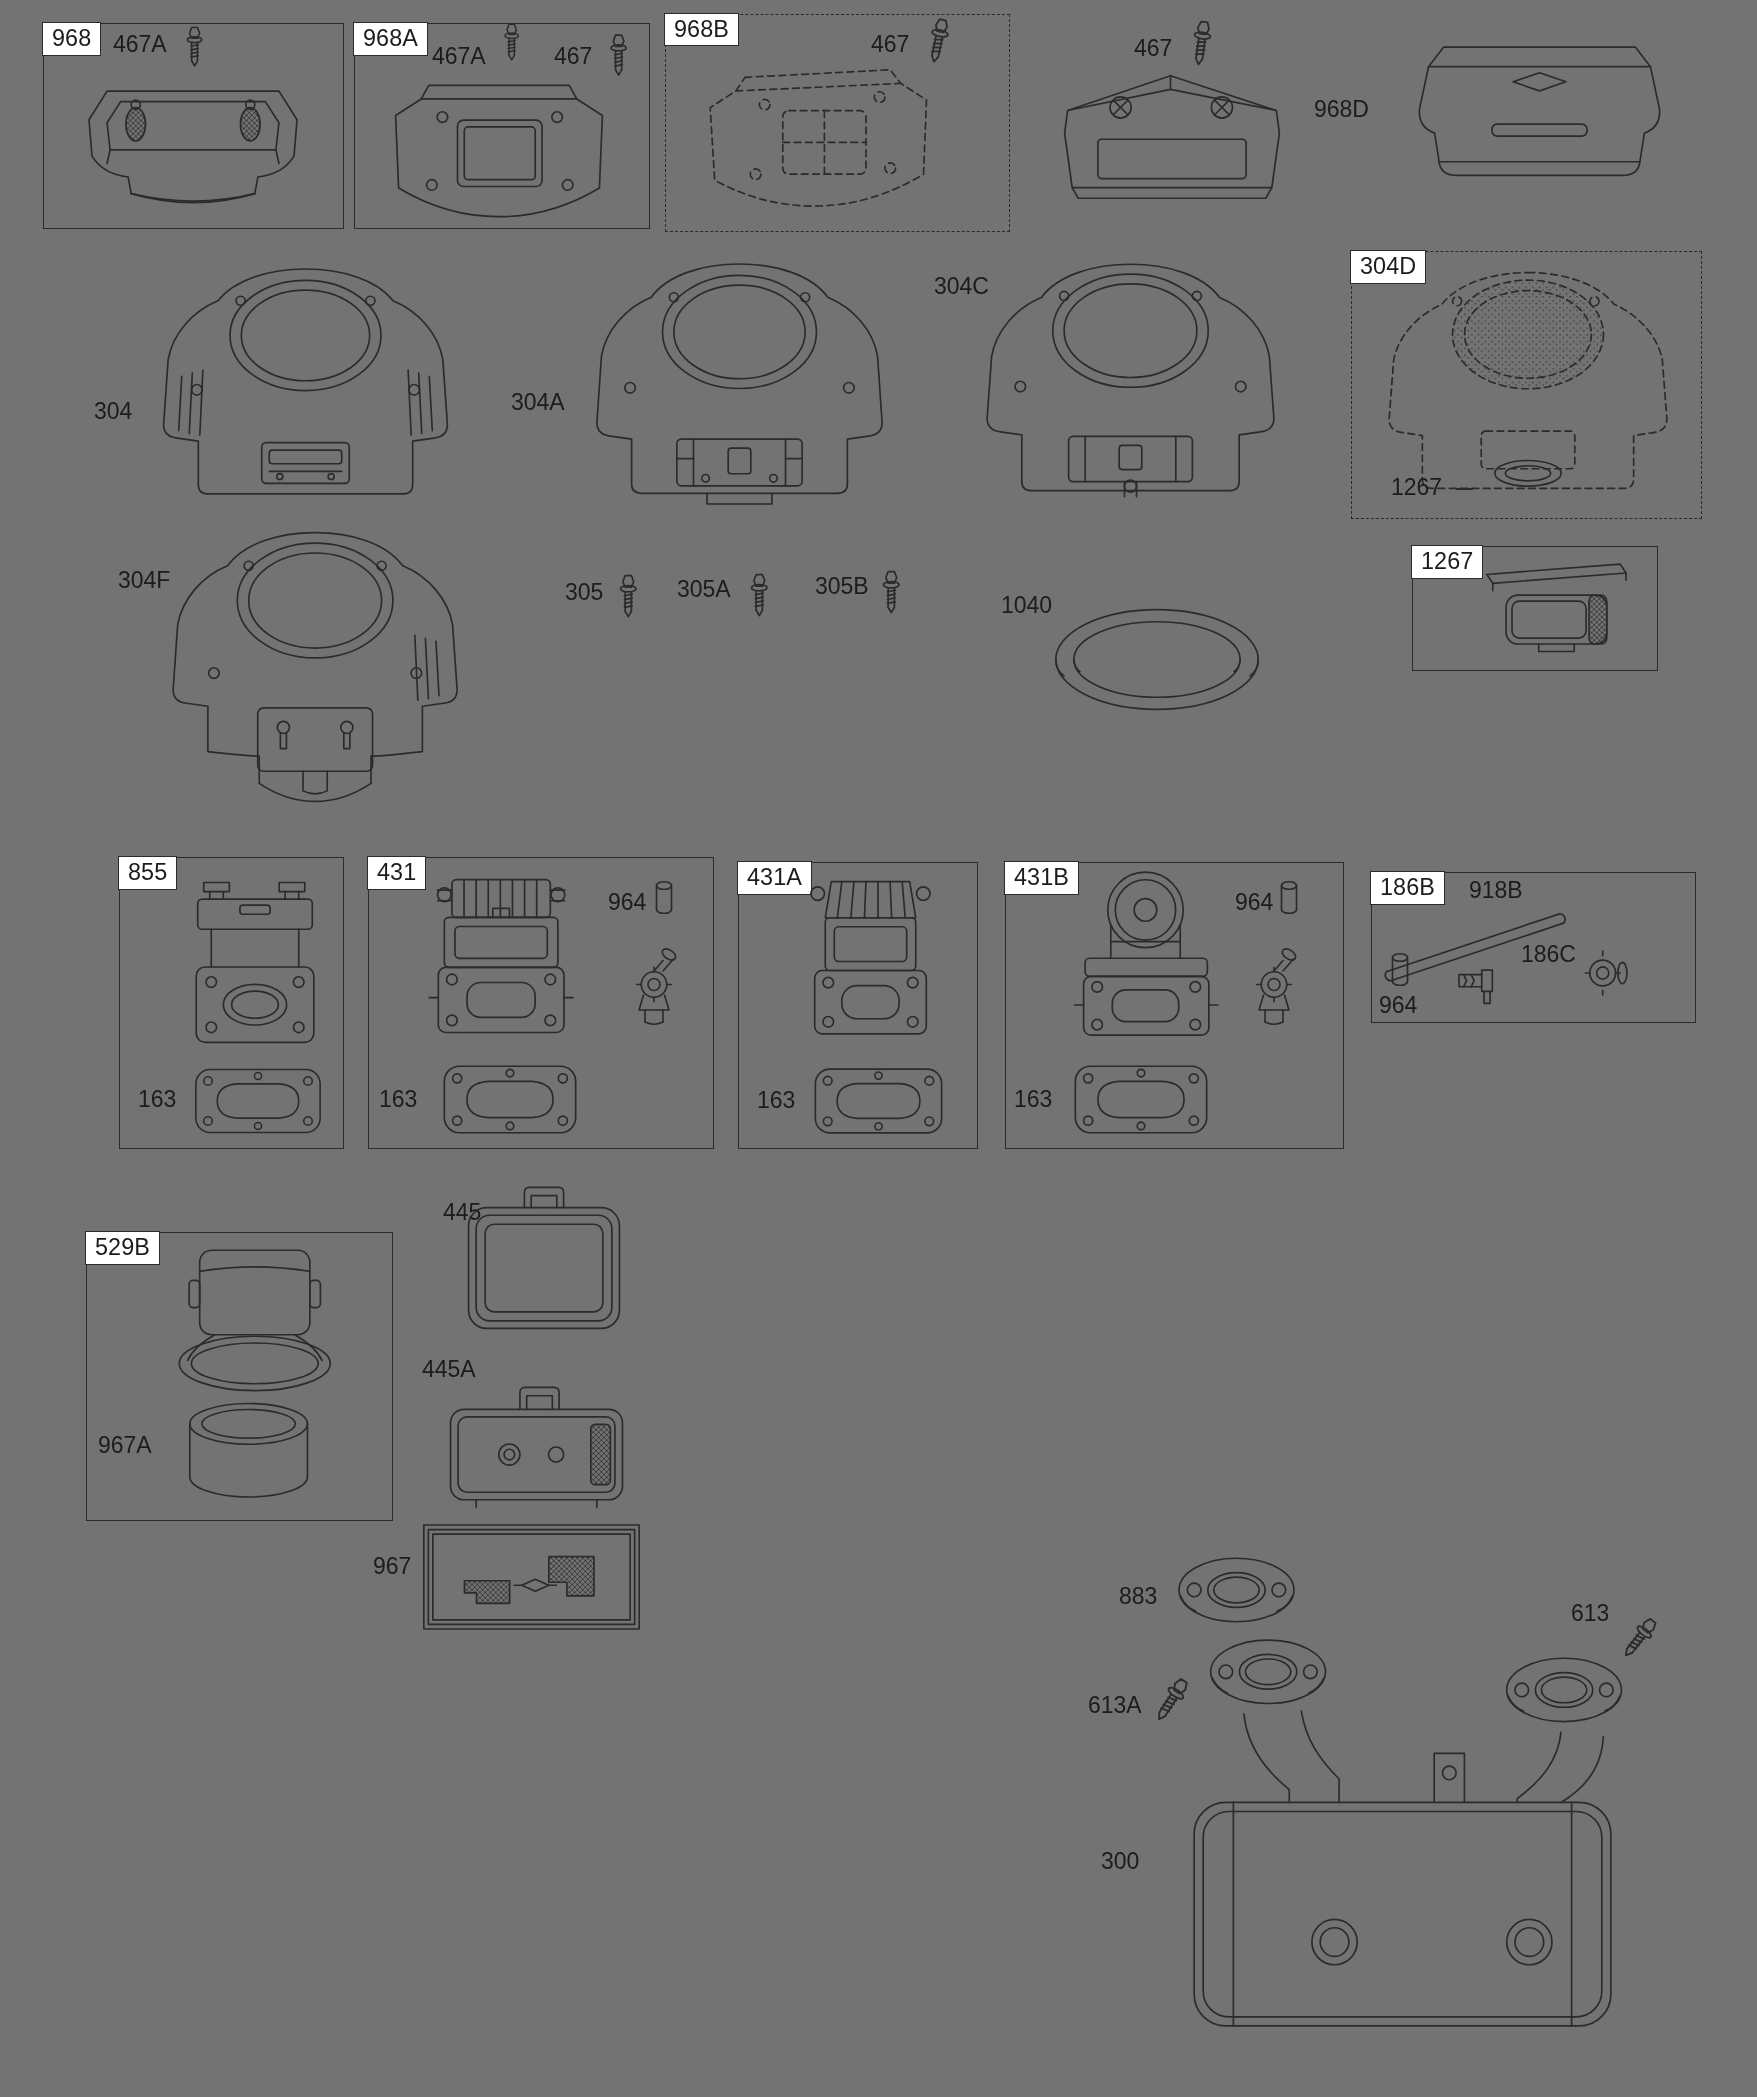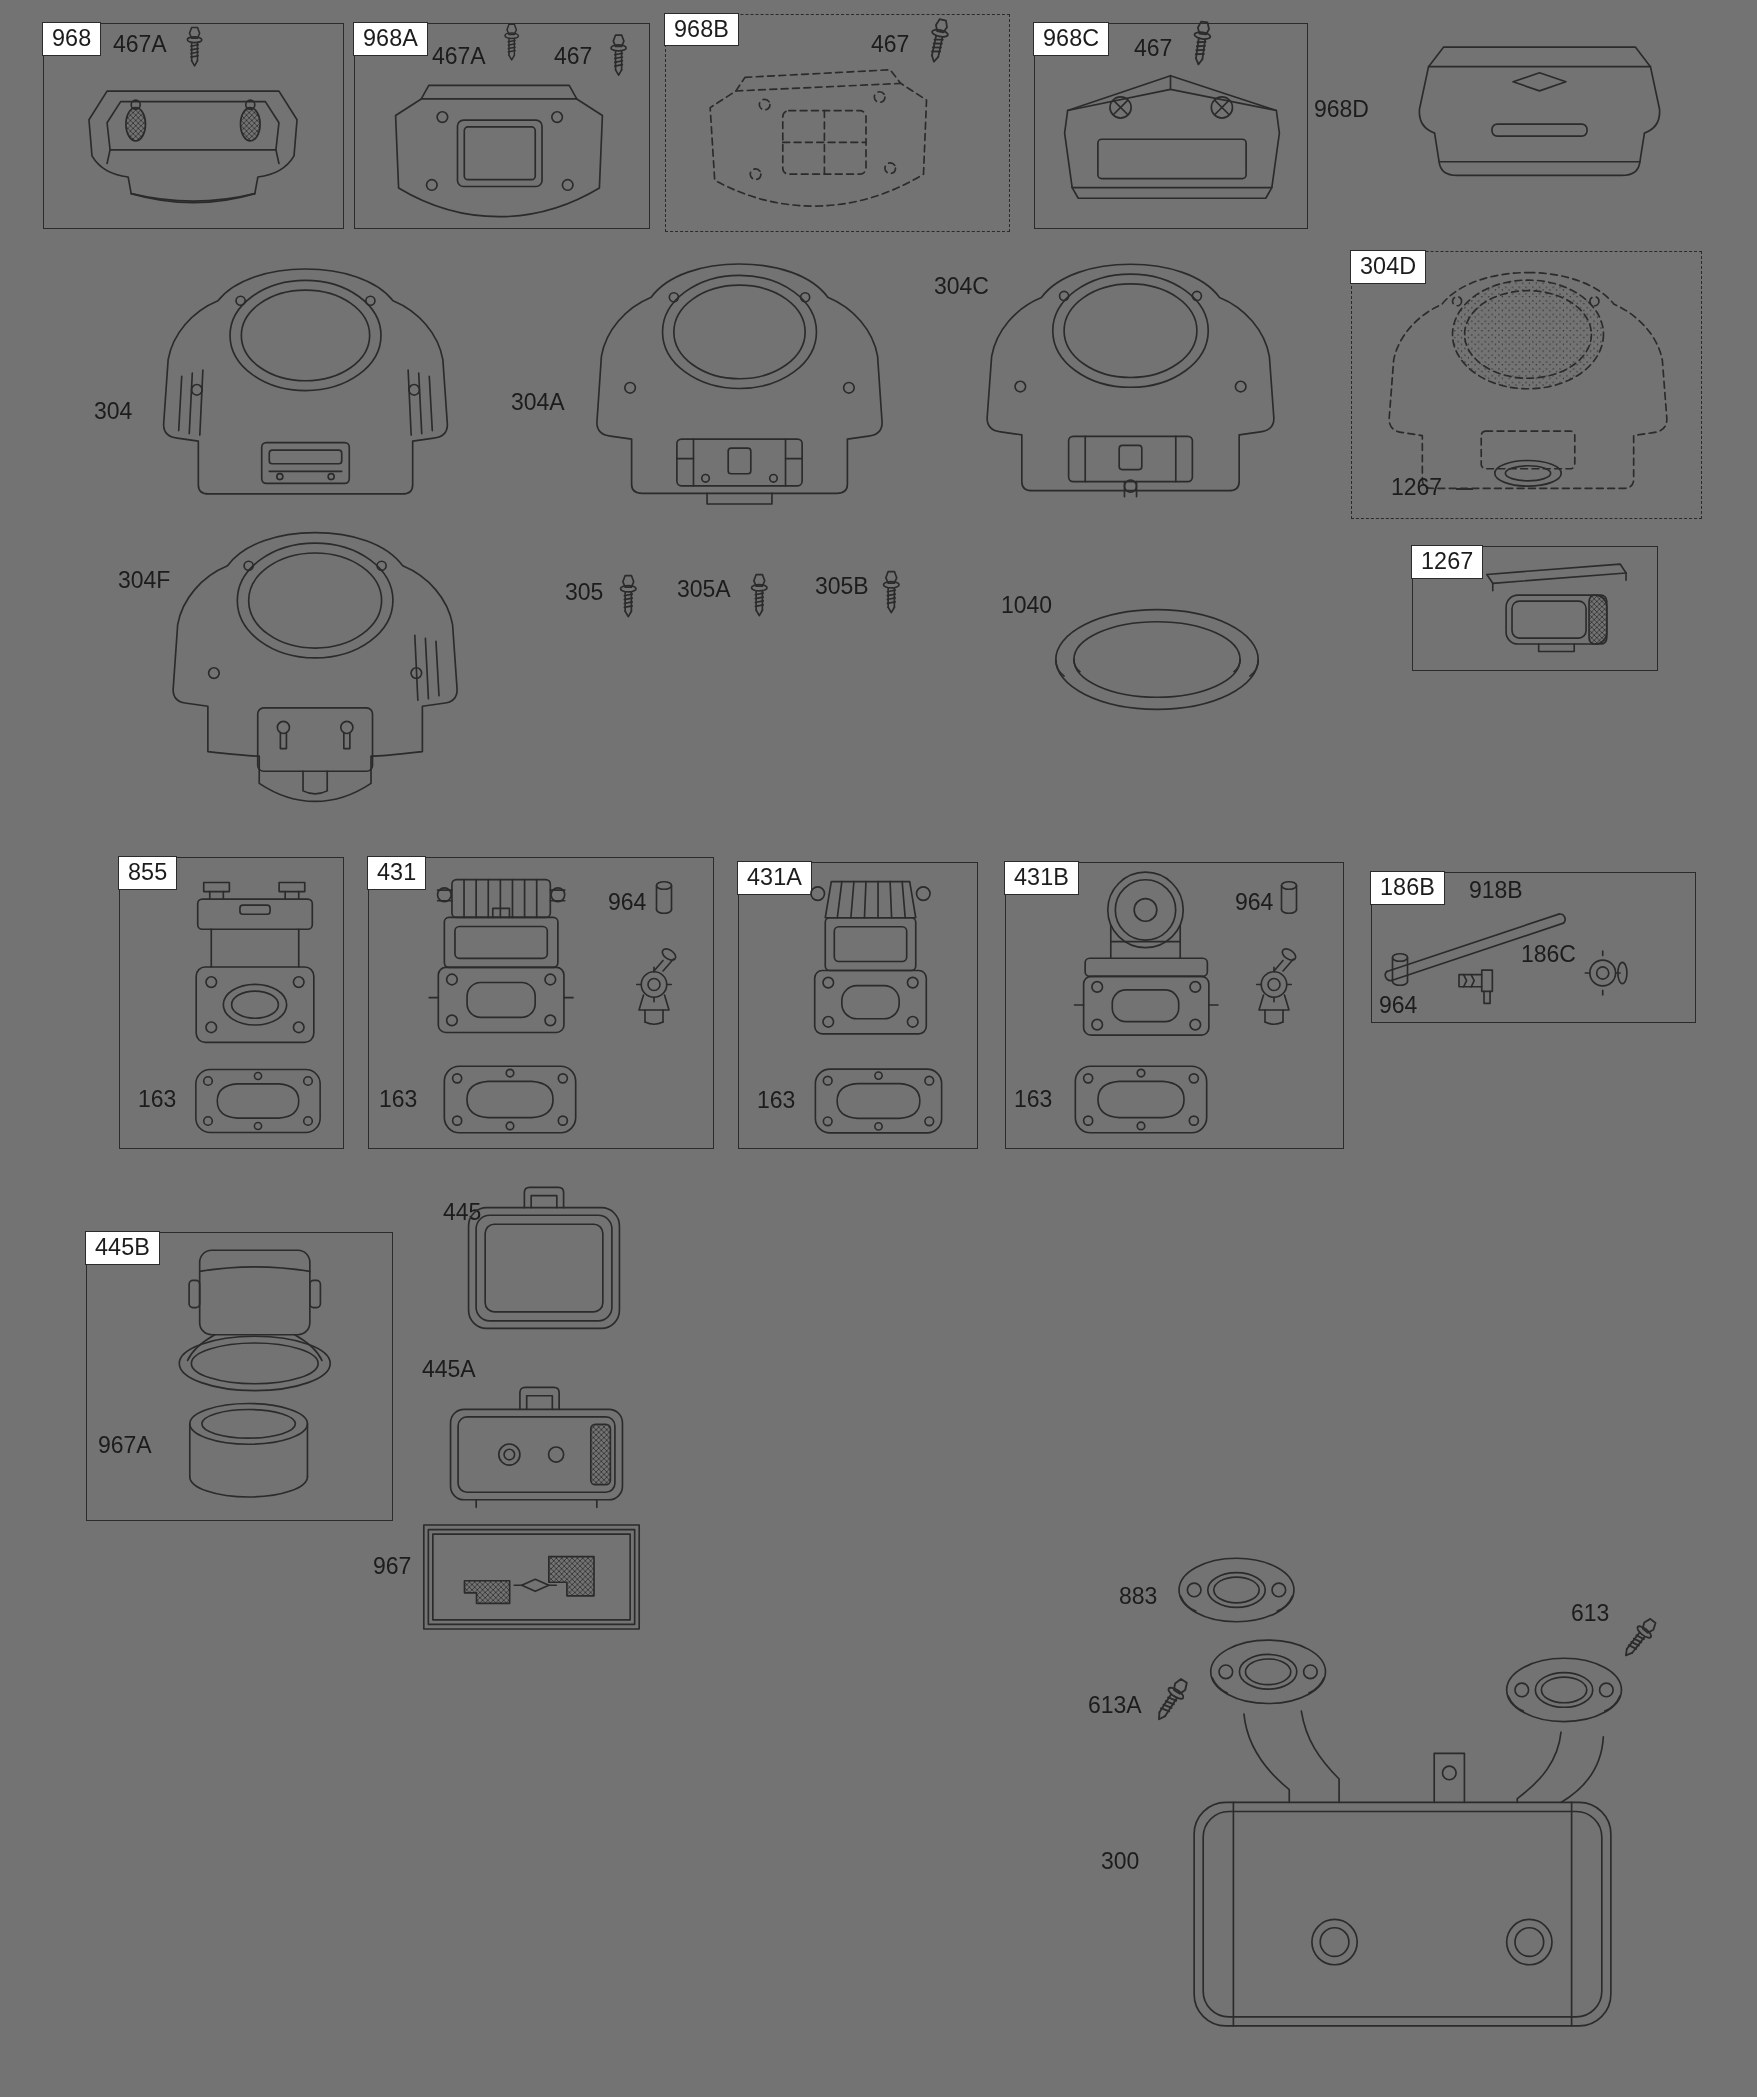--- a/index.html
+++ b/index.html
@@ -125,23 +125,20 @@
       <path d="M58 58 L276 48"></path>
       <rect x="120" y="84" width="110" height="84" rx="8"></rect>
       <path d="M120 126 L230 126 M175 84 L175 168"></path>
       <circle cx="96" cy="76" r="7"></circle>
         <circle cx="248" cy="66" r="7"></circle>
       <circle cx="84" cy="168" r="7"></circle>
         <circle cx="262" cy="160" r="7"></circle>
     </g>
   </svg>
 
-  <div class="gbox" style="left:1034px;top:23px;width:274px;height:206px">
-    <span class="tag">968C</span>
-  </div>
   <span class="lbl" style="left:1134px;top:36px">467</span>
   <svg class="part art" style="left:1190px;top:19.7px;width:21px;height:47px;transform:rotate(8deg)" viewBox="0 0 26 58">
       <use href="#screw"></use>
     </svg>
   <svg class="part art" style="left:1051px;top:65px;width:242px;height:153px" viewBox="0 0 320 202">
     <path d="M158 14 L298 60 L302 90 L292 162 L28 162 L18 90 L22 60 Z"></path>
     <path d="M22 60 L158 32 L298 60 M158 14 L158 32"></path>
     <circle cx="92" cy="56" r="14"></circle>
       <path d="M83 47 L101 65 M101 47 L83 65"></path>
     <circle cx="226" cy="56" r="14"></circle>
@@ -408,21 +405,21 @@
       <circle cx="26" cy="33" r="8"></circle>
     <path d="M26 10 L26 4 M26 56 L26 62 M3 33 L9 33 M43 33 L49 33"></path>
     <ellipse cx="52" cy="33" rx="6" ry="14"></ellipse>
   </svg>
   <svg class="part art" style="left:1391px;top:952px;width:18px;height:35px" viewBox="0 0 24 46">
       <use href="#cyl964"></use>
     </svg>
   <span class="lbl" style="left:1379px;top:993px">964</span>
 
   <div class="gbox" style="left:86px;top:1232px;width:307px;height:289px">
-    <span class="tag">445B</span>
+    <span class="tag">529B</span>
   </div>
   <svg class="part art" style="left:171px;top:1241px;width:166px;height:155px" viewBox="0 0 220 205">
     <rect x="38" y="12" width="146" height="112" rx="16"></rect>
     <path d="M38 40 Q111 28 184 40"></path>
     <rect x="24" y="52" width="14" height="36" rx="5"></rect>
     <rect x="184" y="52" width="14" height="36" rx="5"></rect>
     <path d="M58 124 Q30 140 22 158 M164 124 Q192 140 200 158"></path>
     <ellipse cx="111" cy="162" rx="100" ry="36"></ellipse>
     <ellipse cx="111" cy="162" rx="84" ry="27"></ellipse>
   </svg>

